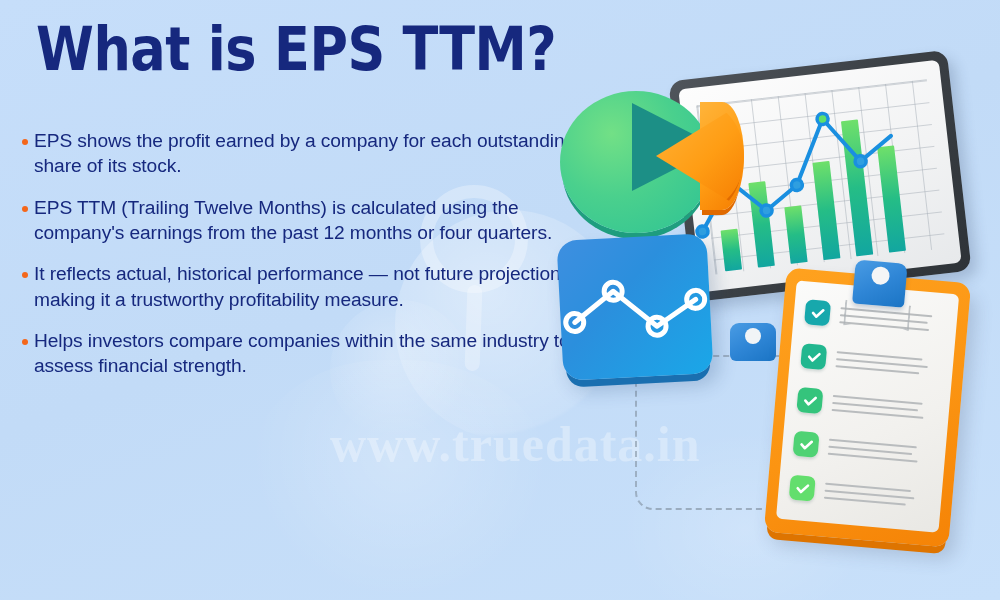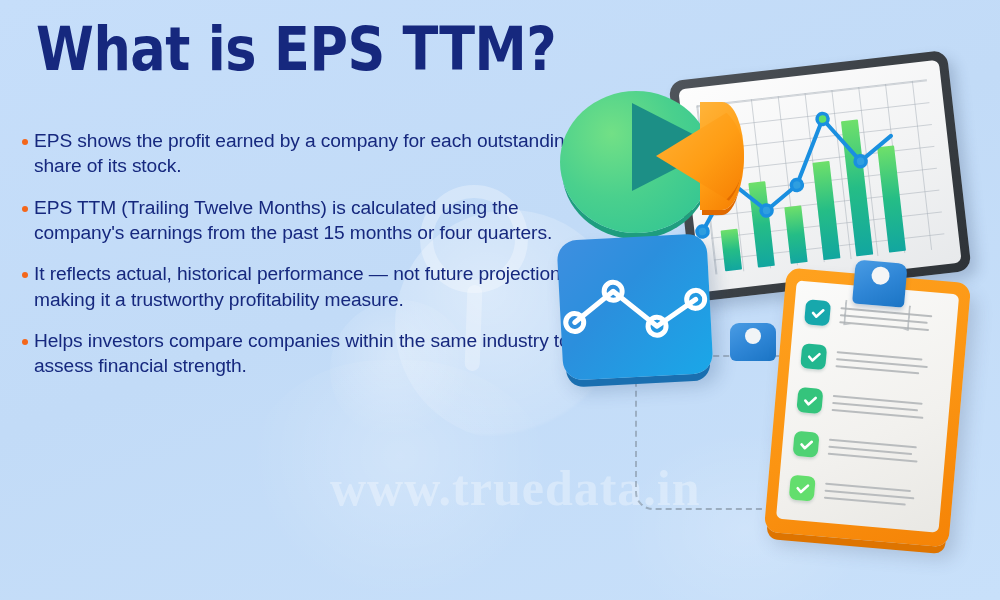--- a/index.html
+++ b/index.html
@@ -45,21 +45,20 @@
   .bg-blob-b {
     width:250px; height:200px; left:620px; top:430px; border-radius:50%;
     background: radial-gradient(ellipse at 50% 50%, rgba(255,255,255,.16), rgba(255,255,255,0) 70%);
   }
   .watermark {
     position:absolute; left:330px; top:415px;
     font-size:50px; font-weight:700; letter-spacing:1px;
     color: rgba(255,255,255,.32);
     white-space:nowrap; pointer-events:none;
     font-family:"Liberation Serif", serif;
-    margin-top:44px;
   }
 
   
   .title {
     position:absolute; left:36px; top:18px;
     font-size:61px; line-height:1.0;
     font-weight:800;
     color:#16287e;
     letter-spacing:-0.5px;
     transform: scaleX(0.86);
@@ -265,21 +264,21 @@
 
   <h1 class="title">What is EPS TTM?</h1>
 
   <div class="bullets">
     <div class="bullet-item">
       <span class="dot"></span>
       <span class="bullet-text">EPS shows the profit earned by a company for each outstanding share of its stock.</span>
     </div>
     <div class="bullet-item">
       <span class="dot"></span>
-      <span class="bullet-text">EPS TTM (Trailing Twelve Months) is calculated using the company's earnings from the past 15 months or four quarters.</span>
+      <span class="bullet-text">EPS TTM (Trailing Twelve Months) is calculated using the company's earnings from the past 12 months or four quarters.</span>
     </div>
     <div class="bullet-item">
       <span class="dot"></span>
       <span class="bullet-text">It reflects actual, historical performance — not future projections making it a trustworthy profitability measure.</span>
     </div>
     <div class="bullet-item">
       <span class="dot"></span>
       <span class="bullet-text">Helps investors compare companies within the same industry to assess financial strength.</span>
     </div>
   </div>

